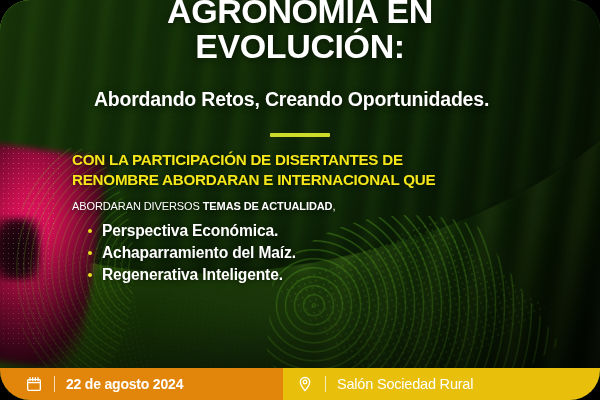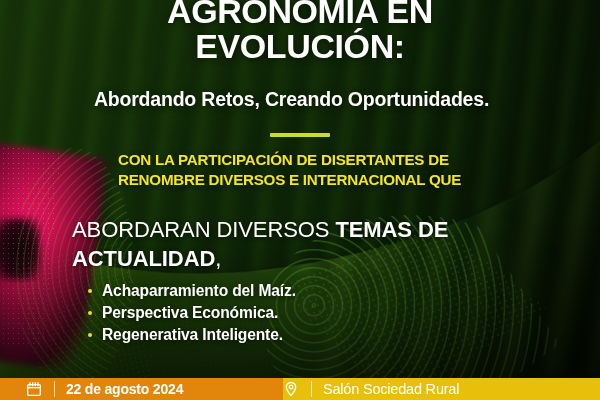--- a/index.html
+++ b/index.html
@@ -7,20 +7,21 @@
     padding: 0;
     background: #000;
   }
   #poster {
     position: relative;
     width: 600px;
     height: 400px;
     overflow: hidden;
     font-family: "Liberation Sans", sans-serif;
     background: #15803d;
+    border-radius: 30px;
   }
 
   
   .bg-base {
     position: absolute;
     inset: 0;
     background:
       linear-gradient(115deg,
         #7fae1e 0%, #93c22b 6%, #5d8f16 13%,
         #2f5c0a 24%, #1d3f06 38%, #15330a 52%,
@@ -237,26 +238,25 @@
     left: 72px;
     right: 30px;
   }
   .hl-yellow {
     color: #f5e71a;
     font-weight: bold;
     font-size: 15.2px;
     line-height: 1.33;
     letter-spacing: -0.25px;
     text-shadow: 0 1px 5px rgba(0,0,0,.6);
-    margin-left: 46px;
   }
   .body-white {
-    margin-top: 25px;
+    margin-top: 9px;
     color: #ffffff;
-    font-size: 22px;
+    font-size: 11px;
     font-weight: normal;
     line-height: 1.32;
     letter-spacing: -0.1px;
     text-shadow: 0 1px 5px rgba(0,0,0,.6);
   }
   .body-white b { font-weight: bold; }
 
   .bullets {
     margin: 6px 0 0 0;
     padding: 0;
@@ -278,37 +278,38 @@
     left: 16px; top: 9px;
     width: 4px; height: 4px;
     border-radius: 50%;
     background: #e9e21c;
   }
 
   
   .bottom-bar {
     position: absolute;
     left: 0; right: 0; bottom: 0;
-    height: 22px;
+    height: 32px;
     display: flex;
     z-index: 8;
   }
   .bar-date {
     width: 283px;
     background: #e2860b;
     display: flex;
     align-items: center;
     padding-left: 26px;
     box-sizing: border-box;
   }
   .bar-venue {
     flex: 1;
     background: #e8c00c;
     display: flex;
     align-items: center;
+    padding-left: 14px;
     box-sizing: border-box;
   }
   .bar-icon {
     width: 16px;
     height: 16px;
     flex: 0 0 16px;
     display: block;
   }
   .bar-sep {
     width: 1px;
@@ -360,30 +361,30 @@
     </div>
 
     <div class="subtitle">Abordando Retos, Creando Oportunidades.</div>
 
     <div class="divider"></div>
 
     <div class="body-block">
 
       <div class="hl-yellow">
         <span>CON LA PARTICIPACIÓN DE DISERTANTES DE</span><br>
-        <span>RENOMBRE DIVERSOS E INTERNACIONAL QUE</span>
+        <span>RENOMBRE ABORDARAN E INTERNACIONAL QUE</span>
       </div>
 
       <div class="body-white">
         <span>ABORDARAN DIVERSOS </span><b>TEMAS DE ACTUALIDAD</b><span>,</span><br>
       </div>
 
       <ul class="bullets">
+        <li>Perspectiva Económica.</li>
         <li>Achaparramiento del Maíz.</li>
-        <li>Perspectiva Económica.</li>
         <li>Regenerativa Inteligente.</li>
       </ul>
 
     </div>
   </div>
 
   <div class="bottom-bar">
 
     <div class="bar-date">
       <svg class="bar-icon" viewBox="0 0 24 24" aria-hidden="true">

